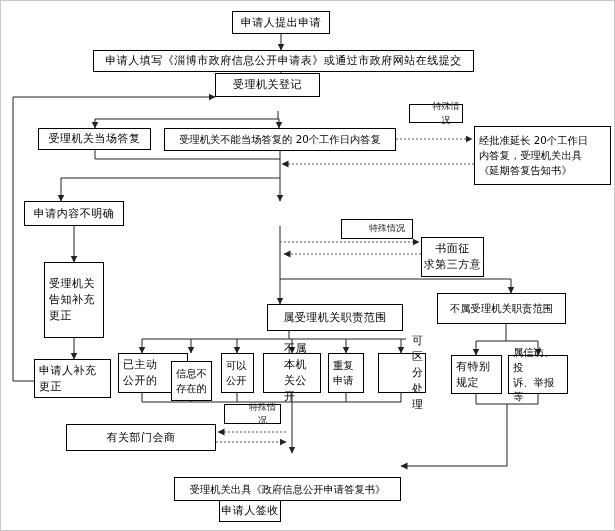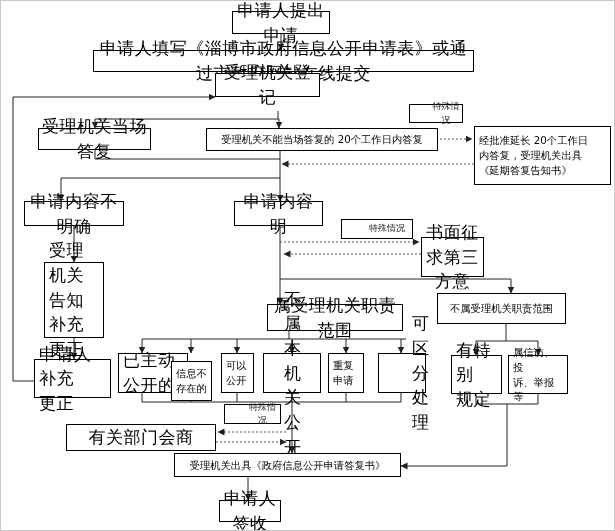--- a/index.html
+++ b/index.html
@@ -16,21 +16,21 @@
   #wires{position:absolute;left:0;top:0;width:615px;height:531px;pointer-events:none;}
   .s{stroke:#222;stroke-width:1;fill:none;}
   .d{stroke:#555;stroke-width:1;fill:none;stroke-dasharray:2,2;}
   .node{
     position:absolute;
     box-sizing:border-box;
     border:1px solid #000;
     background:#fff;
     display:flex;align-items:center;justify-content:center;
     text-align:center;
-    font-size:17px;line-height:1.45;
+    font-size:11px;line-height:1.45;
     white-space:pre-line;
     letter-spacing:0.5px;
   }
   .al{justify-content:flex-start;text-align:left;padding:2px 4px;}
   .fs10{font-size:10.3px;letter-spacing:0;}
   .lbl{font-size:9px;letter-spacing:0;color:#222;padding-left:20px;}
 </style>
 </head>
 <body>
 
@@ -77,26 +77,25 @@
     <path class="d" marker-end="url(#ah)" d="M420 253 L283 253"></path>
     <path class="d" marker-end="url(#ah)" d="M285 431 L217 431"></path>
     <path class="d" marker-end="url(#ah)" d="M215 441 L285 441"></path>
   </svg>
 
   <div class="node" style="left:231px;top:10px;width:98px;height:23px;">申请人提出申请</div>
   <div class="node" style="left:92px;top:49px;width:381px;height:22px;">申请人填写《淄博市政府信息公开申请表》或通过市政府网站在线提交</div>
   <div class="node" style="left:214px;top:72px;width:105px;height:24px;">受理机关登记</div>
   <div class="node lbl" style="left:408px;top:103px;width:54px;height:19px;">特殊情况</div>
   <div class="node" style="left:37px;top:127px;width:113px;height:22px;">受理机关当场答复</div>
-  <div class="node fs10" style="left:163px;top:127px;width:232px;height:23px;margin-left:42px;">受理机关不能当场答复的 20个工作日内答复</div>
+  <div class="node fs10" style="left:163px;top:127px;width:232px;height:23px;">受理机关不能当场答复的 20个工作日内答复</div>
   <div class="node al fs10" style="left:473px;top:125px;width:137px;height:59px;">经批准延长 20个工作日
 内答复，受理机关出具
 《延期答复告知书》</div>
   <div class="node" style="left:23px;top:200px;width:100px;height:25px;">申请内容不明确</div>
-  <div class="node" style="left:233px;top:200px;width:89px;height:25px;">申请内容明</div>
   <div class="node lbl" style="left:340px;top:218px;width:72px;height:20px;">特殊情况</div>
   <div class="node" style="left:420px;top:228px;width:63px;height:40px;margin-top:8px;">书面征
 求第三方意</div>
   <div class="node al" style="left:43px;top:261px;width:60px;height:76px;">受理机关
 告知补充
 更正</div>
   <div class="node al" style="left:33px;top:358px;width:77px;height:39px;">申请人补充
 更正</div>
   <div class="node" style="left:222px;top:303px;width:136px;height:27px;margin-left:44px;">属受理机关职责范围</div>
   <div class="node fs10" style="left:436px;top:292px;width:129px;height:31px;">不属受理机关职责范围</div>
@@ -111,16 +110,16 @@
   <div class="node al fs10" style="left:327px;top:352px;width:36px;height:40px;">重复
 申请</div>
   <div class="node al" style="left:377px;top:352px;width:48px;height:40px;padding-left:33px;">可区分处
 理</div>
   <div class="node al" style="left:450px;top:354px;width:51px;height:39px;">有特别
 规定</div>
   <div class="node al fs10" style="left:507px;top:354px;width:60px;height:39px;">属信访、投
 诉、举报等</div>
   <div class="node lbl" style="left:223px;top:403px;width:57px;height:20px;">特殊情况</div>
   <div class="node" style="left:65px;top:423px;width:150px;height:27px;">有关部门会商</div>
-  <div class="node fs10" style="left:173px;top:452px;width:227px;height:24px;">受理机关出具《政府信息公开申请答复书》</div>
+  <div class="node fs10" style="left:173px;top:476px;width:227px;height:24px;">受理机关出具《政府信息公开申请答复书》</div>
   <div class="node" style="left:218px;top:499px;width:62px;height:22px;">申请人签收</div>
 
 </div>
 
 </body></html>

